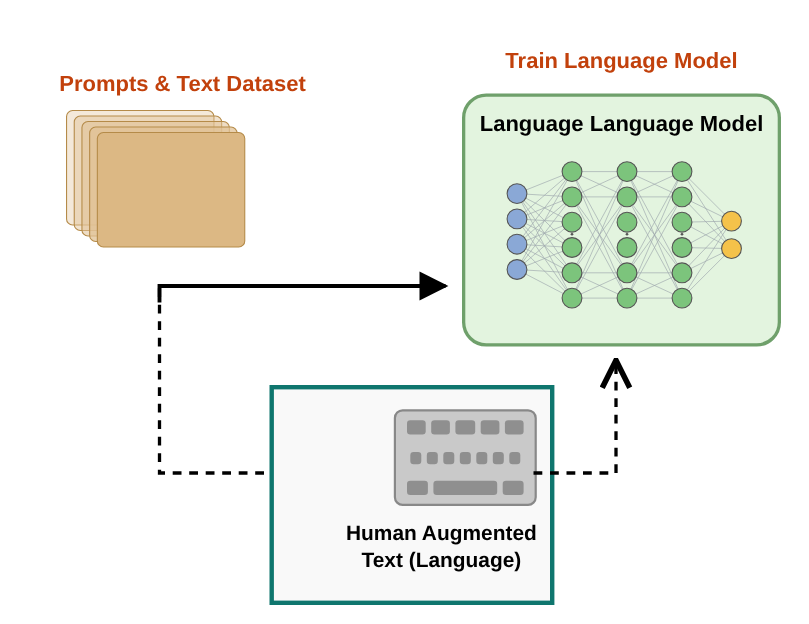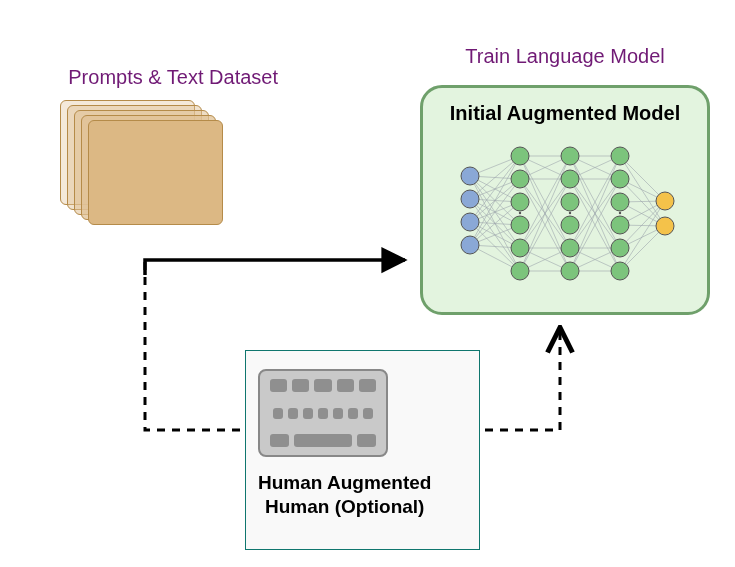--- a/index.html
+++ b/index.html
@@ -9,22 +9,22 @@
     height: 567px;
     background: #ffffff;
     font-family: -apple-system, "Helvetica Neue", Arial, sans-serif;
     position: relative;
     overflow: hidden;
   }
   * { box-sizing: border-box; }
 
   .label {
     position: absolute;
-    font-weight: 400;
-    color: #701a75;
+    font-weight: 700;
+    color: #c2410c;
     line-height: 1.25;
     text-align: center;
   }
 
   
   .dataset-wrap {
     position: absolute;
     left: 60px;
     top: 100px;
     width: 170px;
@@ -77,27 +77,27 @@
   .nn {
     width: 240px;
     height: 160px;
   }
 
   
   .aug-box {
     position: absolute;
     left: 245px;
     top: 350px;
-    width: 235px;
+    width: 259px;
     height: 200px;
     background: #f9f9f9;
-    border: 1px solid #0f766e;
+    border: 4px solid #0f766e;
     display: flex;
     flex-direction: column;
-    align-items: flex-start;
+    align-items: flex-end;
     justify-content: flex-start;
     padding: 18px 12px 10px;
   }
   .kbd {
     width: 130px;
     height: 88px;
     background: #c9c9c9;
     border: 2px solid #888;
     border-radius: 8px;
     padding: 8px 10px;
@@ -133,21 +133,21 @@
   <div class="card c0"></div>
   <div class="card c1"></div>
   <div class="card c2"></div>
   <div class="card c3"></div>
   <div class="card c4"></div>
 </div>
 
 <div class="label" style="left:430px; top:44px; width:270px; font-size:20px;">Train Language Model</div>
 
 <div class="model-box">
-  <div class="title">Initial Augmented Model</div>
+  <div class="title">Language Language Model</div>
   <svg class="nn" viewBox="0 0 240 160">
 
     <g stroke="#9ea6ad" stroke-width="0.6">
 
       <g>
         <line x1="25" y1="45" x2="75" y2="25"></line>
           <line x1="25" y1="45" x2="75" y2="48"></line>
           <line x1="25" y1="45" x2="75" y2="71"></line>
           <line x1="25" y1="45" x2="75" y2="94"></line>
           <line x1="25" y1="45" x2="75" y2="117"></line>
@@ -292,21 +292,21 @@
         <div class="key"></div>
       </div>
     <div class="row r3">
         <div class="key"></div>
         <div class="key space"></div>
         <div class="key"></div>
       </div>
   </div>
   <div class="cap">
     <span>Human Augmented</span><br>
-    <span>Human (Optional)</span>
+    <span>Text (Language)</span>
   </div>
 </div>
 
 <svg class="arrows">
   <defs>
     <marker id="ah" viewBox="0 0 12 12" refX="10" refY="6" markerWidth="9" markerHeight="9" orient="auto-start-reverse">
       <path d="M1 1 L11 6 L1 11 z" fill="#000"></path>
     </marker>
     <marker id="ahOpen" viewBox="0 0 12 12" refX="10" refY="6" markerWidth="10" markerHeight="10" orient="auto-start-reverse">
       <path d="M1 1 L11 6 L1 11" fill="none" stroke="#000" stroke-width="2"></path>

